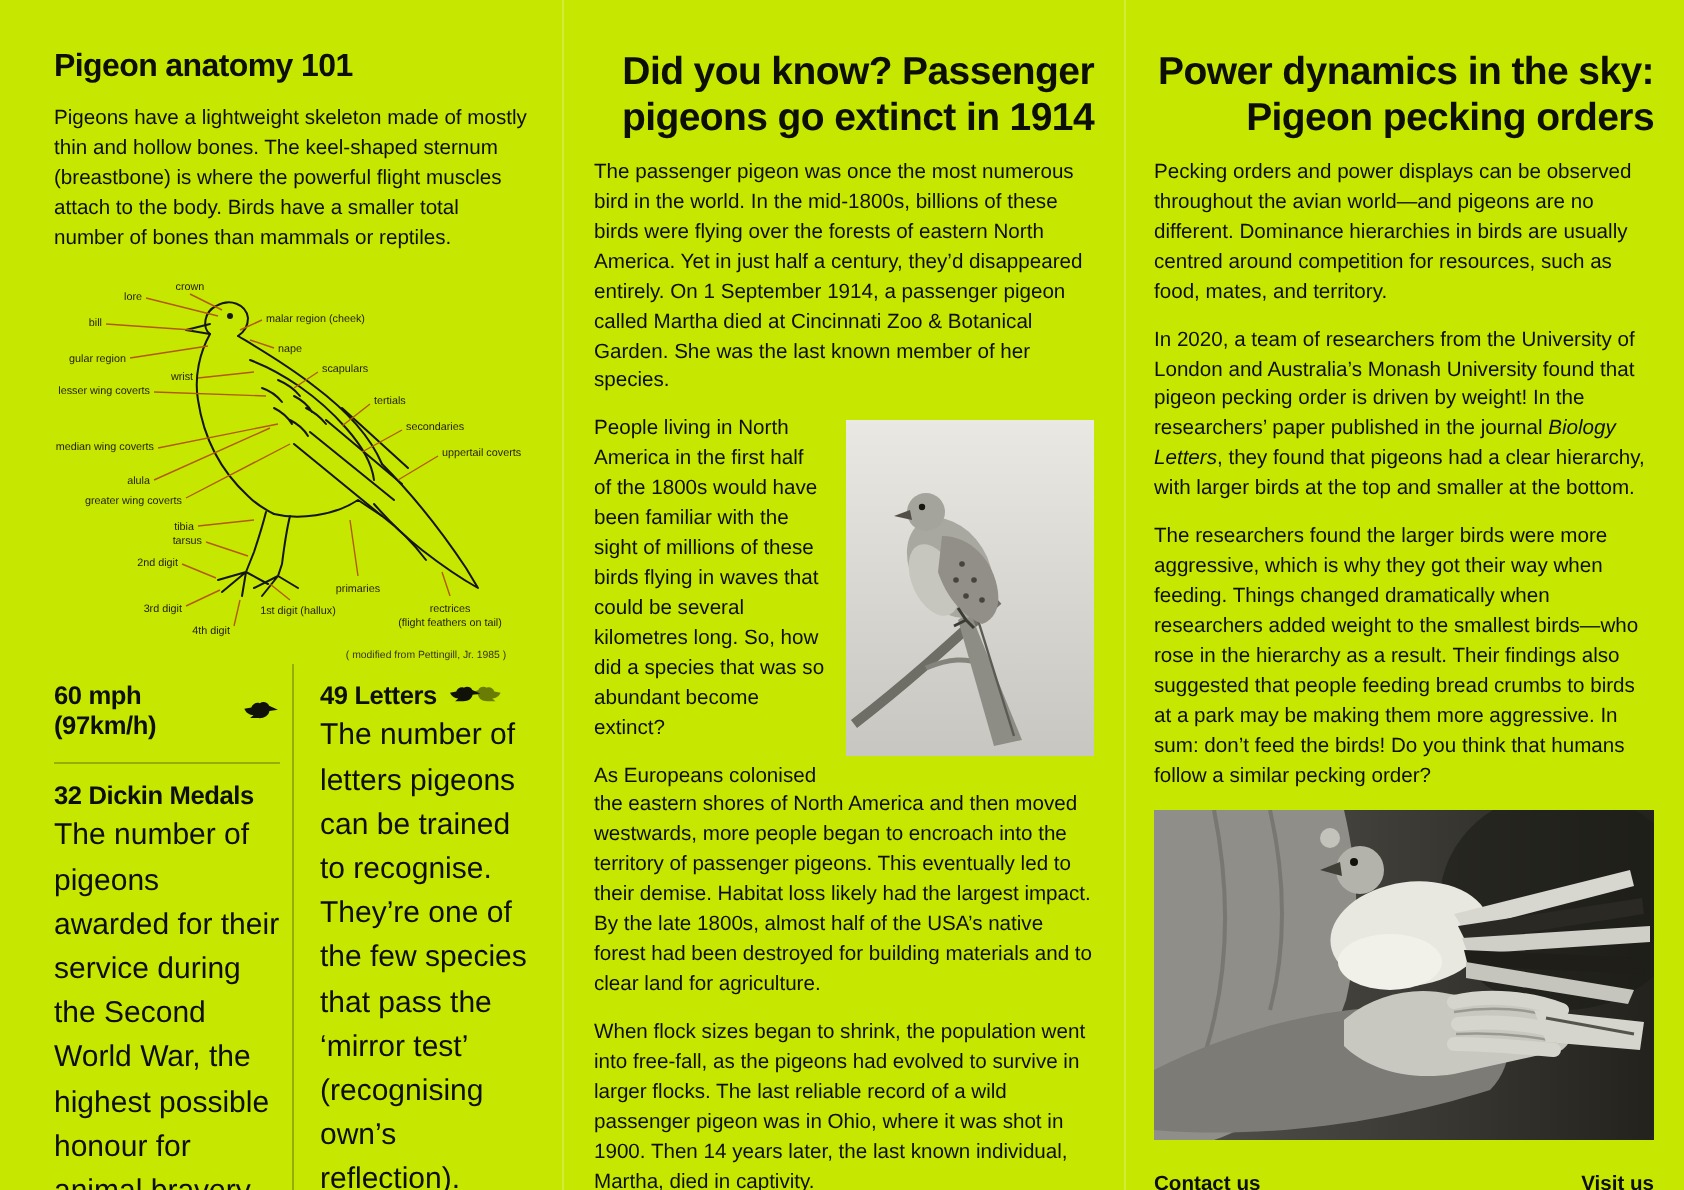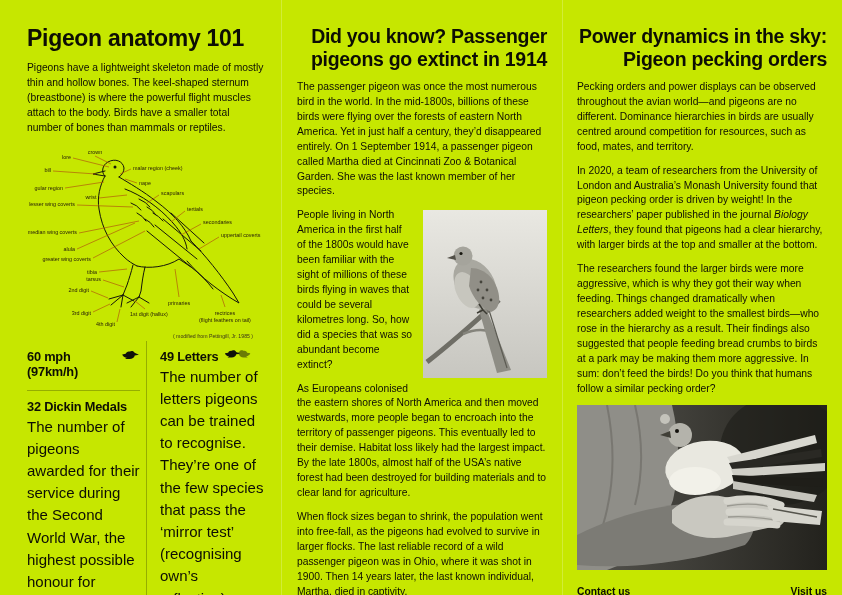--- a/index.html
+++ b/index.html
@@ -3,30 +3,30 @@
 <meta charset="utf-8">
 <style>
   html,body{margin:0;padding:0;background:#888;}
   .page{position:relative;width:842px;height:595px;background:#c6e700;overflow:hidden;
         font-family:"Liberation Sans",sans-serif;color:#0d0e04;}
   .fold{position:absolute;top:0;bottom:0;width:1px;background:rgba(255,255,255,.22);}
   .col{position:absolute;top:25px;}
   .col1{left:27px;width:240px;}
   .col2{left:297px;width:250px;}
   .col3{left:577px;width:250px;}
-  h1{font-size:23px;line-height:1.18;letter-spacing:-0.3px;margin:0 0 9px;font-weight:700;}
+  h1{font-size:16px;line-height:1.18;letter-spacing:-0.3px;margin:0 0 9px;font-weight:700;}
   .col2 h1,.col3 h1{font-size:19.5px;text-align:right;}
   h2{font-size:19px;letter-spacing:-0.3px;margin:8px 0 2px;font-weight:700;}
   p.body{font-size:10.3px;line-height:1.45;margin:0 0 9px;}
   .diagram{display:block;margin:2px 0 0;}
   .stats{display:grid;grid-template-columns:113px 1fr;}
   .statcol.rightcol{border-left:1px solid rgba(20,30,0,.28);padding-left:13px;margin-left:6px;}
   .stat{padding:8px 0 9px;}
   .stat + .stat{border-top:1px solid rgba(20,30,0,.28);}
-  .stat-head{display:flex;gap:7px;margin-bottom:2px;}
+  .stat-head{display:flex;align-items:center;gap:7px;margin-bottom:2px;}
   .stat-value{font-size:12.8px;font-weight:700;letter-spacing:-0.2px;}
   .stat-desc{font-size:15px;line-height:1.48;margin:0;}
   .float-photo{float:right;width:124px;height:168px;margin:2px 0 6px 10px;}
   .photo-large{display:block;margin-top:4px;}
   .footer{display:flex;justify-content:space-between;margin-top:11px;font-size:10.3px;line-height:1.42;}
   .footer .head{font-weight:700;margin-bottom:2px;}
   .visit{text-align:right;}
   .italic{font-style:italic;}
   svg text{font-family:"Liberation Sans",sans-serif;}
   .lbl{font-size:5.4px;fill:#241c08;}

